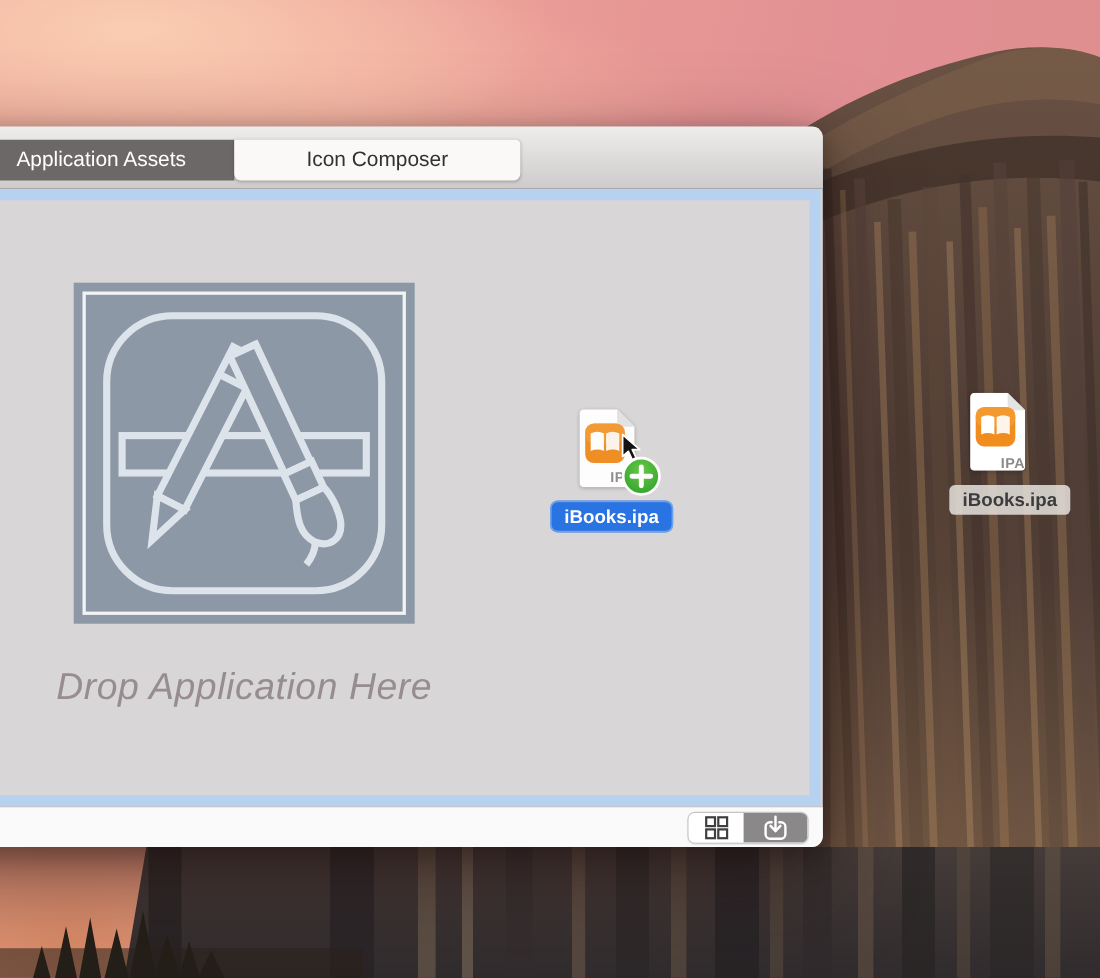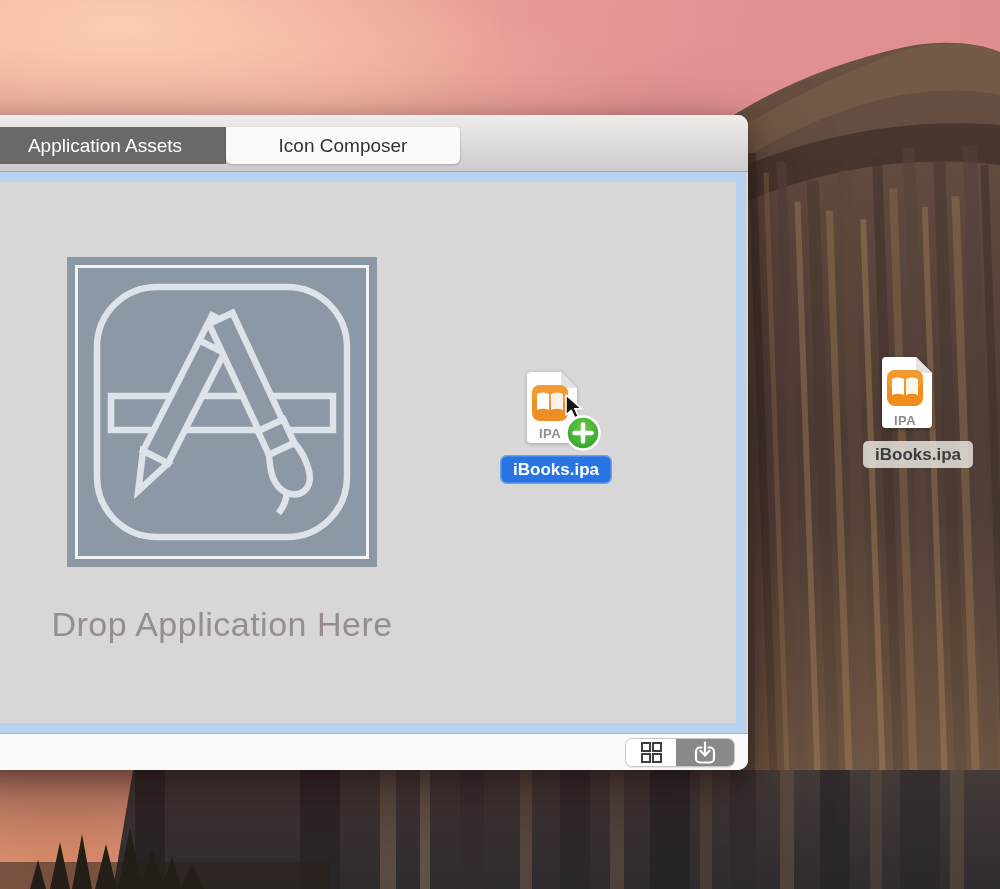--- a/index.html
+++ b/index.html
@@ -11,21 +11,21 @@
     background:
       radial-gradient(620px 220px at 12% 3%, rgba(252,212,182,.85), transparent 62%),
       radial-gradient(520px 180px at 32% 11%, rgba(250,192,168,.5), transparent 60%),
       radial-gradient(430px 330px at 6% 97%, rgba(216,138,100,.95), transparent 72%),
       linear-gradient(102deg, #f0ab9c 0%, #ea9d97 38%, #e29093 66%, #de8e8f 100%);
   }
   #wallpaper-svg { position:absolute; inset:0; }
 
   
   .file-icon { position:absolute; filter:drop-shadow(0 1px 2px rgba(0,0,0,.25)); }
-  .ipa-type-label { position:absolute; font-size:13px; font-weight:bold; color:#8b8b8b; letter-spacing:.5px; width:54px; text-align:center; }
+  .ipa-type-label { position:absolute; font-size:13px; font-weight:bold; color:#8b8b8b; letter-spacing:.5px; width:54px; text-align:right; }
   .desktop-label {
     position:absolute; left:863px; top:441px; width:110px; height:27px;
     background:rgba(229,226,221,.85); border-radius:5px;
     display:flex; align-items:center; justify-content:center;
     font-size:17px; font-weight:bold; color:#3c3c3c;
   }
 
   
   #app-window {
     position:absolute; left:-304px; top:115px; width:1052px; height:655px;
@@ -40,41 +40,41 @@
   }
   #tabs { position:absolute; top:12px; left:50%; transform:translateX(-50%); display:flex; height:37px; }
   .tab {
     display:flex; align-items:center; justify-content:center;
     font-size:19px; cursor:default;
   }
   .tab-active {
     width:242px; background:#6b6867; color:#fff; border-radius:6px 0 0 6px;
   }
   .tab-inactive {
-    width:234px; background:#faf9f8; color:#323232; border-radius:0 4px 6px 6px;
+    width:260px; background:#faf9f8; color:#323232; border-radius:0 4px 6px 6px;
     box-shadow:0 1px 3px rgba(0,0,0,.22);
   }
 
   #window-body {
     position:absolute; top:57px; left:2px; right:2px; bottom:37px;
     border:10px solid #b7d2f1;
     background:linear-gradient(163deg, #fcead e0%, #fcead f 0%, #fceade 0%, #f9e6da 35%, #ece2e3 72%, #e3dfe7 100%);
     overflow:hidden;
   }
   #content { position:absolute; inset:0; }
 
   
   #dropzone { position:absolute; left:0; right:0; top:0; display:flex; flex-direction:column; align-items:center; }
   #dropzone-icon {
     margin-top:75px; position:relative; width:310px; height:310px; background:#8c98a6;
   }
   #dropzone-icon::after {
     content:""; position:absolute; inset:8px; border:3px solid rgba(255,255,255,.88); pointer-events:none;
   }
-  #drop-title { margin-top:38px; font-size:34px; color:#978d90; letter-spacing:.5px; }
+  #drop-title { margin-top:38px; font-size:34px; color:#978d90; letter-spacing:.5px;font-style:italic; }
   #drop-subtitle { margin-top:14px; font-size:19px; font-weight:bold; color:#7c777b; }
 
   
   #drag-group { position:absolute; left:0; top:0; }
   #drag-page { left:815px; top:190px; opacity:.96; }
   #drag-ipa-text { left:815px; top:244px; }
   #drag-cursor { position:absolute; left:855px; top:211px; }
   #drag-badge { position:absolute; left:856px; top:232px; }
   #drag-label {
     position:absolute; left:792px; top:273px; width:112px; height:29px;

